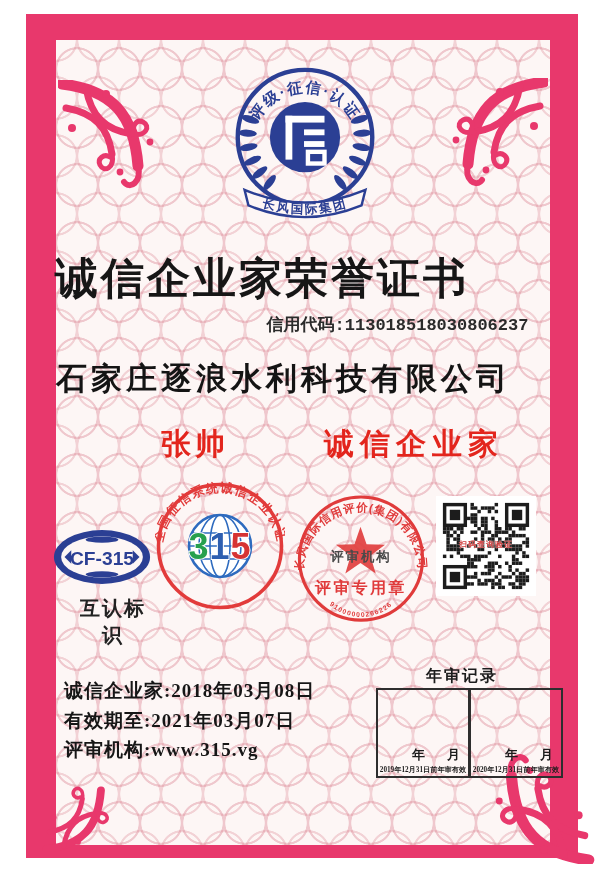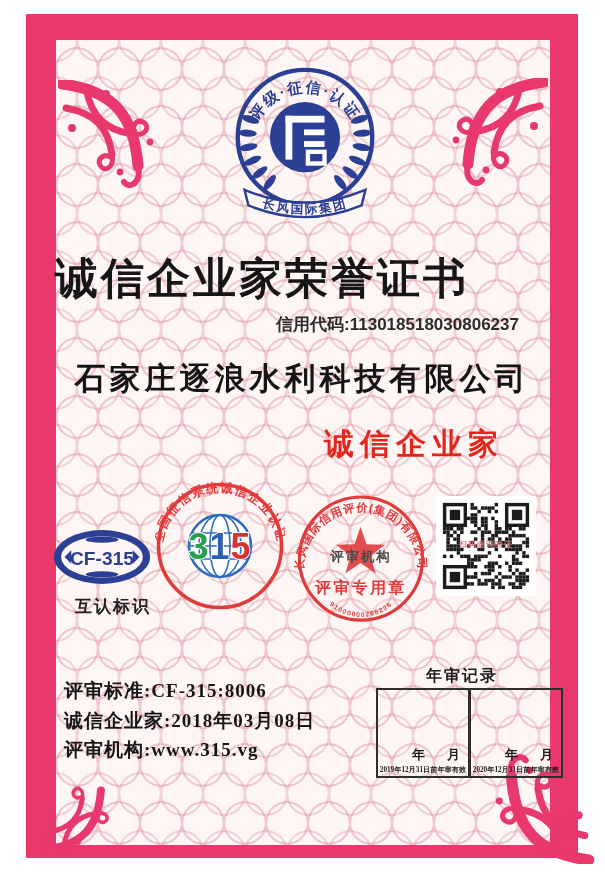--- a/index.html
+++ b/index.html
@@ -8,32 +8,32 @@
   .frame{position:absolute;left:26px;top:14px;width:552px;height:844px;background:#e8386c;}
   .inner{position:absolute;left:30px;top:26px;right:28px;bottom:13px;background-color:#fdf6f5;
     background-image:
       radial-gradient(circle, rgba(216,125,140,0) 54%, rgba(216,125,140,.38) 56%, rgba(216,125,140,.38) 60%, rgba(216,125,140,0) 62%),
       radial-gradient(circle, rgba(216,125,140,0) 54%, rgba(216,125,140,.30) 56%, rgba(216,125,140,.30) 60%, rgba(216,125,140,0) 62%);
     background-size:42px 58px,42px 58px;background-position:0 0,21px 29px;}
   .abs{position:absolute;}
   .serif{font-family:"Liberation Serif","DejaVu Serif",serif;}
   .title{left:55px;top:250px;width:492px;text-align:left;font-size:43px;font-weight:700;
          color:#161616;letter-spacing:3px;}
-  .credit{left:250px;top:313px;width:295px;text-align:center;font-size:17px;font-weight:bold;color:#2b2b2b;}
-  .company{left:56px;top:358px;width:492px;text-align:center;font-size:31px;font-weight:900;
+  .credit{left:250px;top:313px;width:295px;text-align:center;font-size:17px;font-weight:bold;color:#2b2b2b;font-family:Liberation Mono, monospace;}
+  .company{left:56px;top:358px;width:492px;text-align:left;font-size:31px;font-weight:900;
            color:#141414;letter-spacing:4px;}
   .red-name{left:140px;top:424px;width:110px;text-align:center;font-size:30px;font-weight:900;
             color:#e3251d;letter-spacing:4px;}
   .red-honor{left:292px;top:424px;width:230px;text-align:left;font-size:30px;font-weight:900;
              color:#e3251d;letter-spacing:6px;margin-left:32px;}
-  .cf-caption{left:70px;top:595px;width:86px;text-align:center;font-size:17px;font-weight:bold;
+  .cf-caption{left:70px;top:595px;width:86px;text-align:center;font-size:20px;font-weight:bold;
               color:#222;letter-spacing:2px;}
   .qr-wrap{left:436px;top:496px;width:100px;height:100px;background:#fff;}
   .qr-overlay{position:absolute;left:0;top:43px;width:100%;text-align:center;font-size:8px;
-              color:#d03a3a;font-weight:normal;letter-spacing:1px;text-shadow:0 0 1px #fff;}
+              color:#d03a3a;font-weight:bold;letter-spacing:1px;text-shadow:0 0 1px #fff;}
   .qr-caption{left:428px;top:612px;width:120px;text-align:center;font-size:14px;font-weight:bold;
               color:#1d1d1d;letter-spacing:1px;}
   .details{left:64px;top:676px;font-size:19px;font-weight:bold;color:#161616;line-height:29.5px;letter-spacing:1px;}
   .annual-title{left:378px;top:666px;font-size:16px;font-weight:bold;color:#1c1c1c;letter-spacing:2px;margin-left:48px;}
   .annual-table{left:376px;top:688px;width:162px;height:90px;display:flex;}
   .annual-cell{flex:1;border:2px solid #2e2e2e;display:flex;flex-direction:column;justify-content:flex-end;position:relative;}
   .annual-cell + .annual-cell{border-left-width:1px;}
   .ym-row{display:flex;justify-content:flex-end;gap:22px;padding:0 8px 1px 0;font-size:13px;
           font-weight:bold;color:#1c1c1c;}
   .annual-note{font-size:7.5px;font-weight:bold;color:#1c1c1c;white-space:nowrap;text-align:center;
@@ -136,20 +136,21 @@
     </g>
     <path d="M18,126 Q80,152 142,126 L138,142 Q80,166 22,142 Z" fill="#fdf6f5" stroke="#2b3f94" stroke-width="2.5"></path>
     <text font-size="13" font-weight="bold" fill="#2b3f94" letter-spacing="2" text-anchor="middle">
       <textPath href="#ribbonTxt" startOffset="50%">长风国际集团</textPath>
     </text>
   </svg>
 
   <div class="abs title">诚信企业家荣誉证书</div>
   <div class="abs credit">信用代码:113018518030806237</div>
   <div class="abs company">石家庄逐浪水利科技有限公司</div>
+  <div class="abs red-name">张帅</div>
   <div class="abs red-honor">诚信企业家</div>
 
   <svg class="abs" style="left:52px;top:528px" width="100" height="58" viewBox="0 0 104 60">
     <ellipse cx="52" cy="30" rx="50" ry="28" fill="#2b3f94"></ellipse>
     <ellipse cx="52" cy="30" rx="42.5" ry="21.5" fill="#fdf6f5"></ellipse>
     <ellipse cx="52" cy="12" rx="17" ry="3.2" fill="#2b3f94"></ellipse>
     <ellipse cx="52" cy="48" rx="17" ry="3.2" fill="#2b3f94"></ellipse>
     <polygon points="13,30 20,23 20,37" fill="#2b3f94"></polygon>
     <polygon points="91,30 84,23 84,37" fill="#2b3f94"></polygon>
     <text x="52" y="38" text-anchor="middle" font-size="20" font-weight="900" fill="#2b3f94">CF-315</text>
@@ -417,22 +418,22 @@
         <rect x="21" y="3" width="5" height="5" fill="#fff"></rect>
         <rect x="22" y="4" width="3" height="3" fill="#1c1c1c"></rect>
         <rect x="2" y="20" width="7" height="7" fill="#1c1c1c"></rect>
         <rect x="3" y="21" width="5" height="5" fill="#fff"></rect>
         <rect x="4" y="22" width="3" height="3" fill="#1c1c1c"></rect>
       </svg>
     <div class="qr-overlay">扫码查询验证</div>
   </div>
 
   <div class="abs details serif">
-    <div>评审标准:CF-315:8006</div>
     <div>诚信企业家:2018年03月08日</div>
+    <div>有效期至:2021年03月07日</div>
     <div>评审机构:www.315.vg</div>
   </div>
 
   <div class="abs annual-title serif">年审记录</div>
   <div class="abs annual-table">
     <div class="annual-cell">
       <div class="ym-row serif">
         <span>年</span>
         <span>月</span>
       </div>

